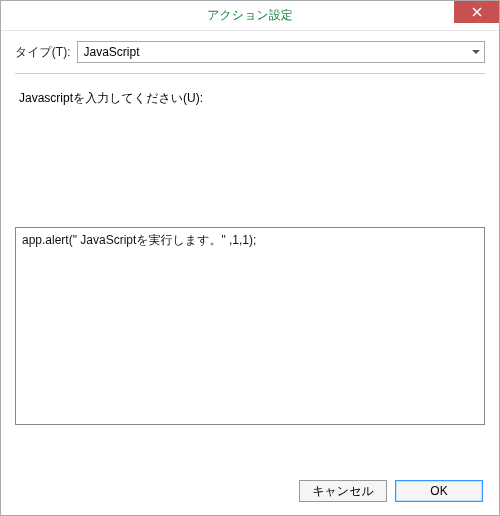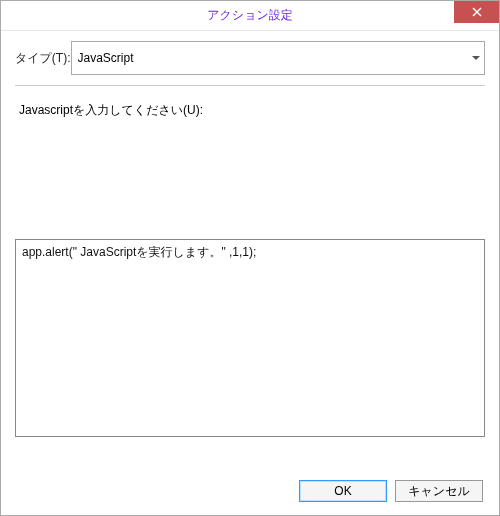--- a/index.html
+++ b/index.html
@@ -28,21 +28,21 @@
       background: #fff;
       border-bottom: 1px solid #e5e5e5;
       display: flex;
       align-items: center;
       position: relative;
     }
     .titlebar-title {
       flex: 1;
       text-align: center;
       font-size: 12px;
-      color: #6d28d9;
+      color: #15803d;
     }
     .close-btn {
       position: absolute;
       right: 0;
       top: 0;
       width: 45px;
       height: 22px;
       background: #c75050;
       color: #fff;
       display: flex;
@@ -57,30 +57,31 @@
     }
     .content {
       flex: 1;
       padding: 10px 14px 0 14px;
       display: flex;
       flex-direction: column;
     }
     .type-row {
       display: flex;
       align-items: center;
+      gap: 6px;
       margin-bottom: 8px;
     }
     .type-label {
       font-size: 12px;
       color: #222;
       white-space: nowrap;
     }
     .type-select {
       flex: 1;
-      height: 34px;
+      height: 22px;
       border: 1px solid #aaa;
       background: #fff;
       position: relative;
       display: flex;
       align-items: center;
       padding: 0 6px;
       font-size: 12px;
       cursor: pointer;
     }
     .type-select-arrow {
@@ -174,16 +175,16 @@
     <div class="sep"></div>
 
     <div class="prompt">Javascriptを入力してください(U):</div>
 
     <div class="spacer-above-textarea"></div>
 
     <textarea class="code-box" style="">app.alert(" JavaScriptを実行します。" ,1,1);</textarea>
   </div>
 
   <div class="footer">
+    <div class="btn">キャンセル</div>
     <div class="btn default">OK</div>
-    <div class="btn">キャンセル</div>
   </div>
 </div>
 
 </body></html>

